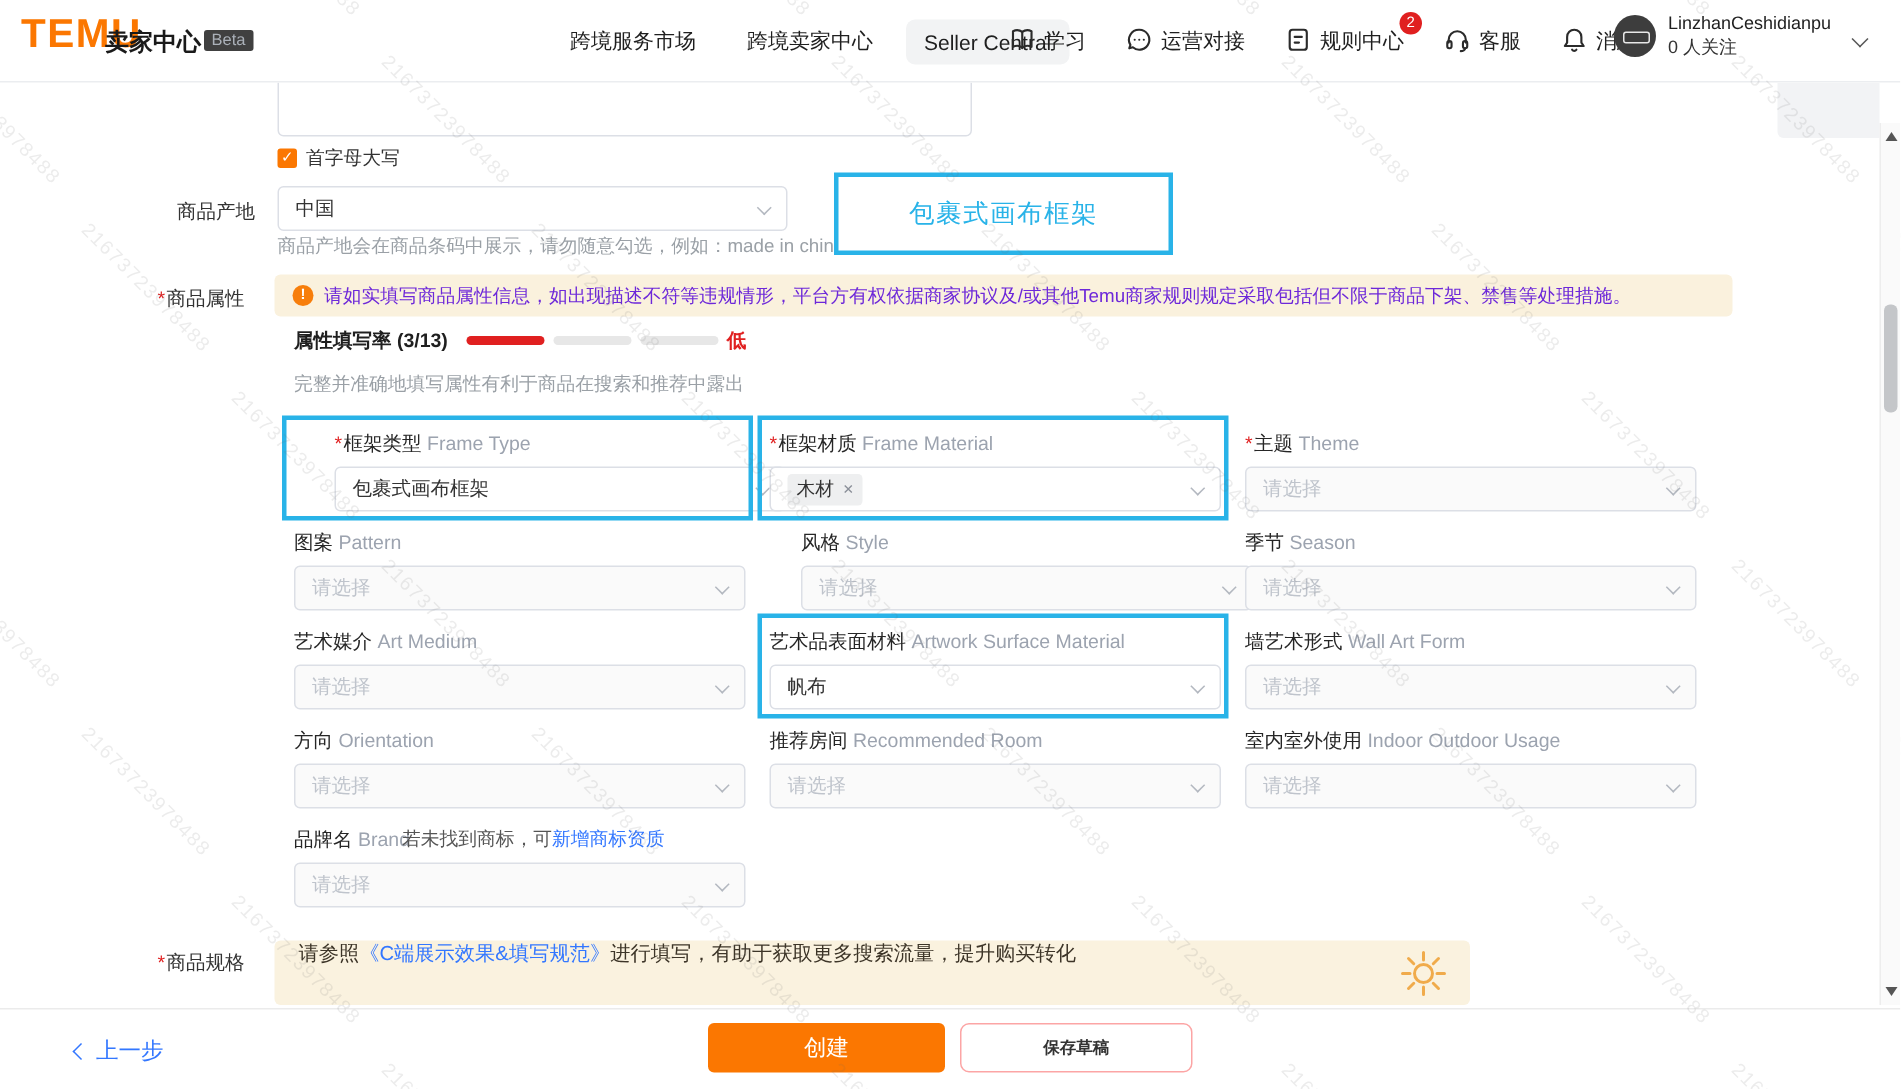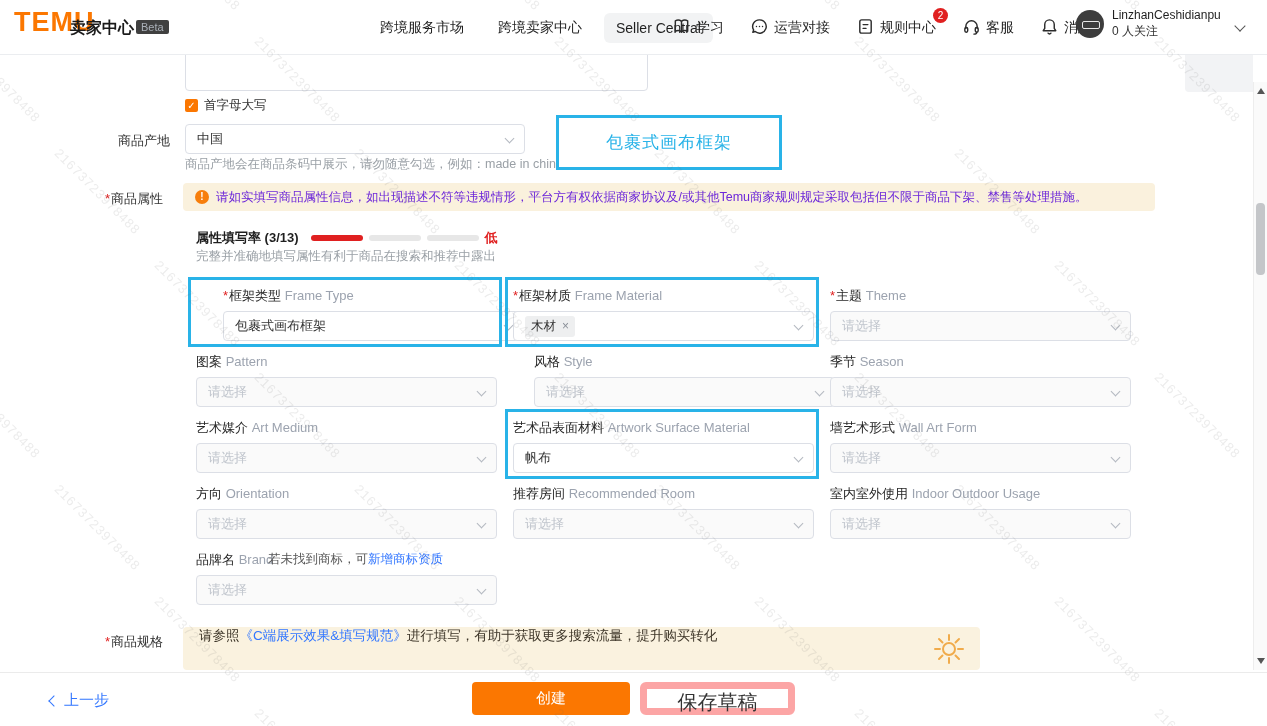--- a/index.html
+++ b/index.html
@@ -49,21 +49,21 @@
 
   .origin-select { position:absolute; left:185px; top:69px; width:340px; }
   .origin-hint { position:absolute; left:185px; top:101px; font-size:12.5px; color:#9aa0a6; }
 
   .float-label { position:absolute; left:556px; top:60px; width:226px; height:55px; border:3px solid #29b3e8; background:#fff; display:flex; align-items:center; justify-content:center; font-size:17px; color:#29b3e8; z-index:30; letter-spacing:1px; }
 
   .warn-box { position:absolute; left:183px; top:128px; width:972px; height:28px; background:#faf1dd; border-radius:4px; display:flex; align-items:center; padding:0 12px; gap:7px; }
   .warn-ico { width:14px; height:14px; border-radius:50%; background:#f77e0b; color:#fff; font-size:10px; font-weight:bold; text-align:center; line-height:14px; flex:none; }
   .warn-text { font-size:12.5px; color:#6d28d9; white-space:nowrap; overflow:hidden; }
 
-  .fillrate-row { position:absolute; left:196px; top:174px; display:flex; align-items:center; }
+  .fillrate-row { position:absolute; left:196px; top:163px; display:flex; align-items:center; }
   .fillrate-title { font-size:13px; font-weight:bold; color:#1f1f1f; }
   .bar { display:flex; gap:6px; margin-left:12px; }
   .seg { width:52px; height:6px; border-radius:3px; background:#e7e7e7; }
   .seg.on { background:#e02020; }
   .level { font-size:13px; font-weight:bold; color:#e02020; margin-left:6px; }
   .fillrate-hint { position:absolute; left:196px; top:193px; font-size:12.5px; color:#9aa0a6; }
 
   .field { position:absolute; width:301px; }
   .flabel { font-size:13px; color:#262626; white-space:nowrap; }
   .flabel .en { color:#9ca3af; }
@@ -86,21 +86,21 @@
   .sarrow { position:absolute; left:3px; width:0; height:0; border-left:4px solid transparent; border-right:4px solid transparent; }
   .sarrow.up { top:6px; border-bottom:6px solid #555; }
   .sarrow.down { bottom:6px; border-top:6px solid #555; }
   .sthumb { position:absolute; left:2px; top:121px; width:9px; height:72px; background:#c4c6c9; border-radius:4px; }
 
   
   .footer { position:absolute; left:0; top:672px; width:1267px; height:54px; background:#fff; border-top:1px solid #ebebeb; z-index:10; }
   .back-link { position:absolute; left:50px; top:18px; font-size:15px; color:#3377ff; display:flex; align-items:center; gap:6px; cursor:pointer; }
   .back-chev { width:8px; height:8px; border-left:1.6px solid #3377ff; border-bottom:1.6px solid #3377ff; transform:rotate(45deg); }
   .btn-create { position:absolute; left:472px; top:9px; width:158px; height:33px; background:#fb7701; border:none; border-radius:4px; color:#fff; font-size:15px; cursor:pointer; font-family:inherit; }
-  .btn-draft { position:absolute; left:640px; top:9px; width:155px; height:33px; background:#fff; border:7px solid #fca5a5; border-radius:6px; color:#333; font-size:20px; cursor:pointer; font-family:inherit; }
+  .btn-draft { position:absolute; left:640px; top:9px; width:155px; height:33px; background:#fff; border:1px solid #fca5a5; border-radius:6px; color:#333; font-size:11px; cursor:pointer; font-family:inherit;font-weight:bold; }
 </style>
 </head>
 <body>
 
 <div class="page">
 
   <div class="header">
     <div class="logo">TEMU</div>
     <div class="app-title">卖家中心</div>
     <div class="beta">Beta</div>

